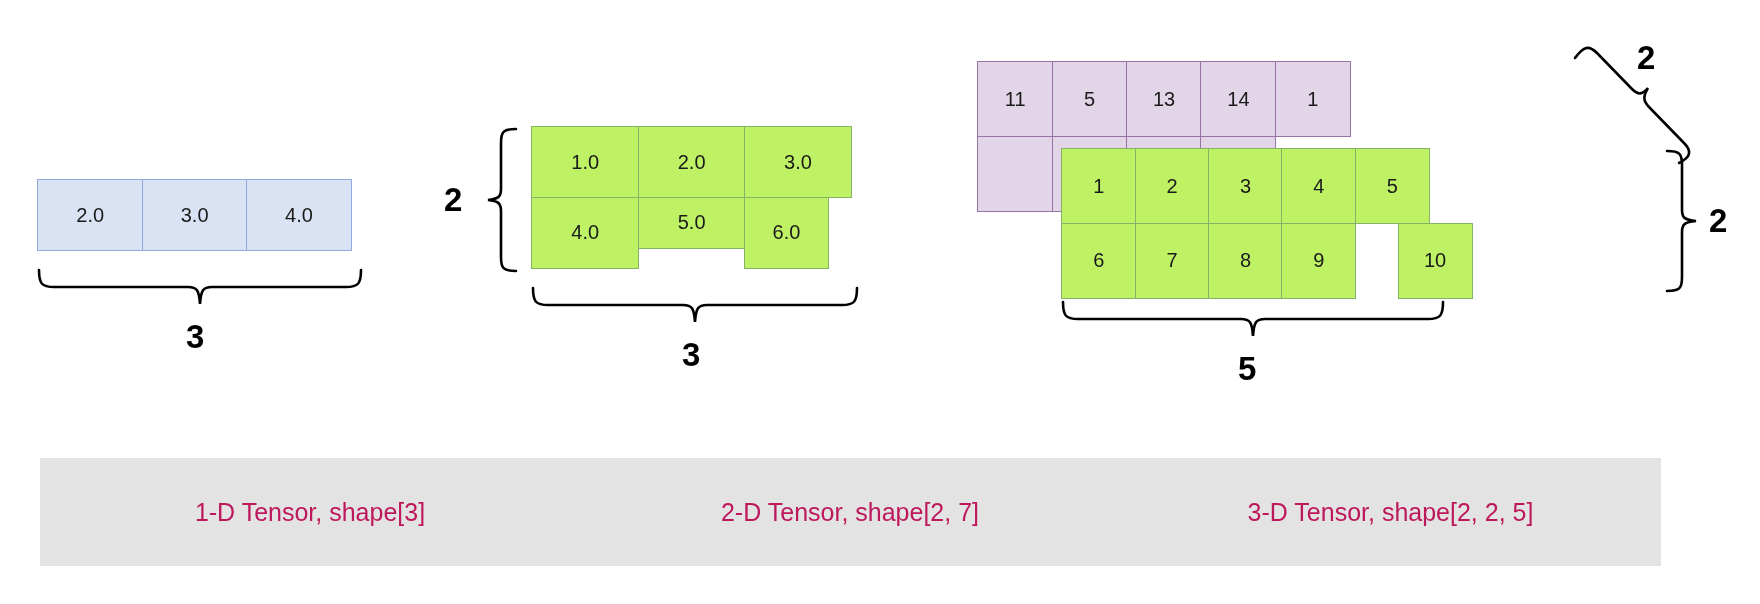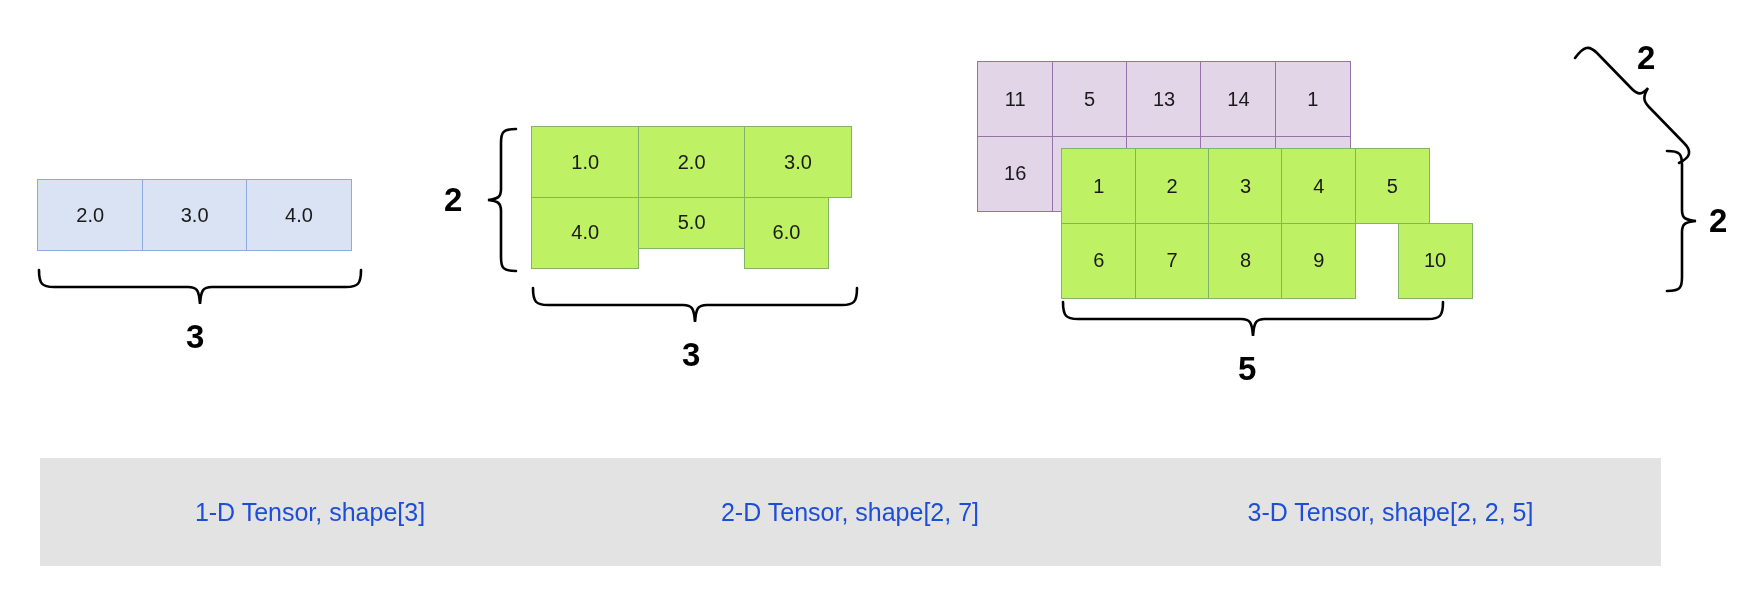--- a/index.html
+++ b/index.html
@@ -84,21 +84,21 @@
   }
   .caption {
     position: absolute;
     top: 458px;
     height: 108px;
     display: flex;
     align-items: center;
     justify-content: center;
     font-size: 25px;
     font-family: "Liberation Sans", sans-serif;
-    color: #1d4ed8;
+    color: #be185d;
     white-space: nowrap;
   }
 </style>
 </head>
 <body>
 
 <div class="stage">
 
   <div class="grid grid-blue" style="left:38px; top:180px;">
     <div class="row">
@@ -144,21 +144,20 @@
 
   <div class="grid grid-purple" style="left:978px; top:62px; z-index:1;">
     <div class="row">
       <div class="cell" style="width:76px;height:76px;">11</div>
       <div class="cell" style="width:76px;height:76px;">5</div>
       <div class="cell" style="width:76px;height:76px;">13</div>
       <div class="cell" style="width:76px;height:76px;">14</div>
       <div class="cell" style="width:76px;height:76px;">1</div>
     </div>
     <div class="row">
-      <div class="cell" style="width:76px;height:76px;">16</div>
       <div class="cell" style="width:76px;height:76px;"></div>
       <div class="cell" style="width:76px;height:76px;"></div>
       <div class="cell" style="width:76px;height:76px;"></div>
       <div class="cell" style="width:76px;height:76px;"></div>
     </div>
   </div>
 
   <div class="grid grid-green" style="left:1062px; top:149px; z-index:2;">
     <div class="row">
       <div class="cell" style="width:75px;height:76px;">1</div>

